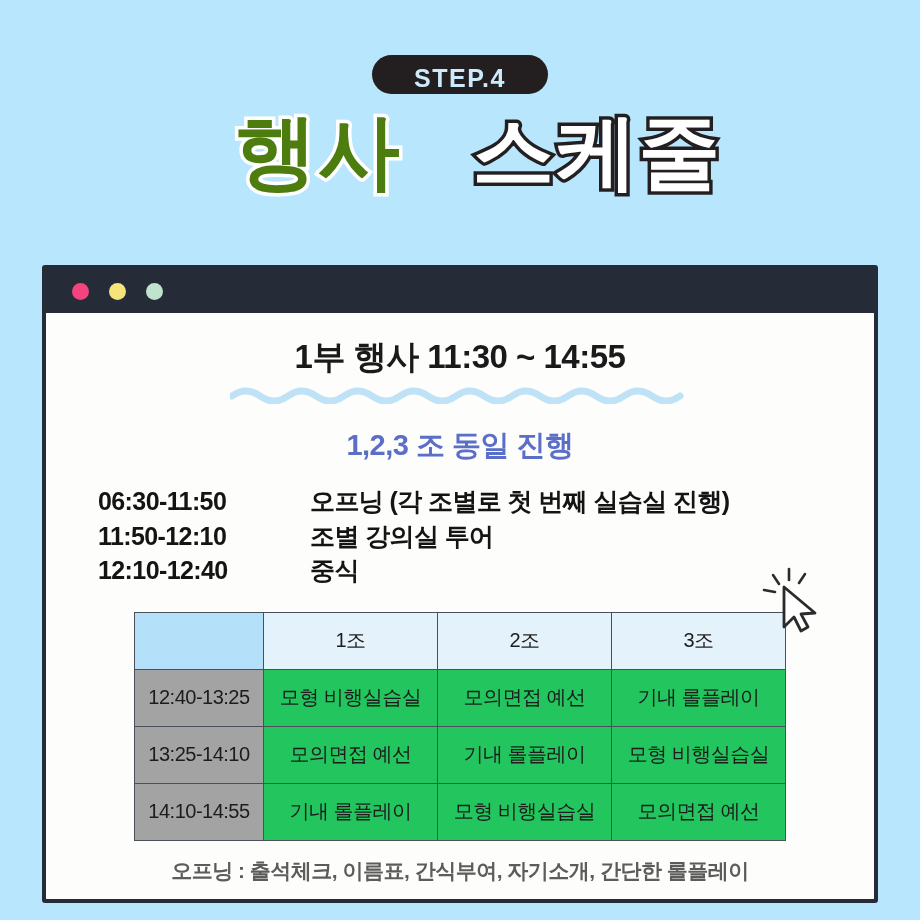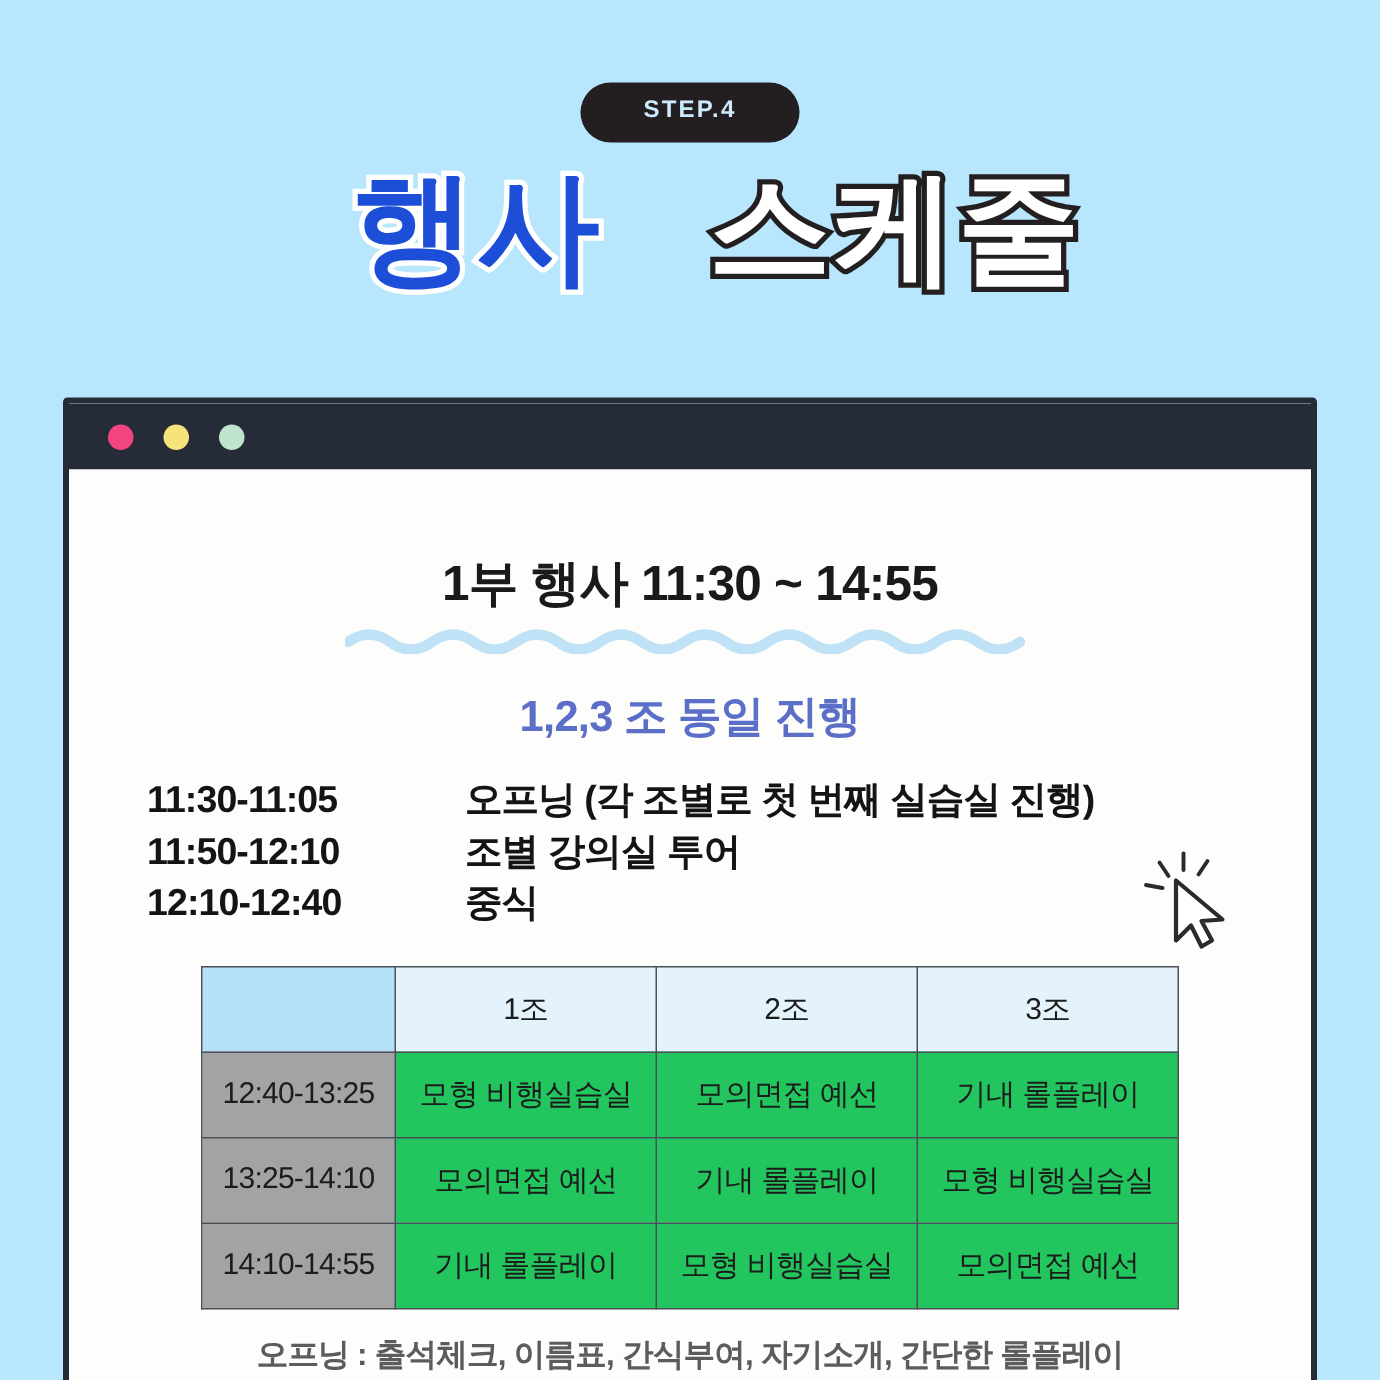--- a/index.html
+++ b/index.html
@@ -17,40 +17,40 @@
 
   
   .step-badge-wrap {
     display: flex;
     justify-content: center;
     padding-top: 55px;
   }
   .step-badge {
     background: #231f20;
     color: #cdeafd;
-    font-size: 16px;
+    font-size: 25px;
     font-weight: bold;
     letter-spacing: 1.5px;
-    padding: 11px 42px 13px;
+    padding: 11px 42px 3px;
     border-radius: 40px;
     line-height: 1;
   }
 
   
   .main-title {
     text-align: center;
     margin-top: 14px;
     font-size: 82px;
     font-weight: bold;
     line-height: 1.08;
     letter-spacing: 1px;
     white-space: nowrap;
   }
   .title-dark {
-    color: #1d4ed8;
+    color: #4d7c0f;
     -webkit-text-stroke: 7px #ffffff;
     paint-order: stroke fill;
     margin-left: 36px;
   }
   .title-light {
     color: #ffffff;
     -webkit-text-stroke: 7px #231f20;
     paint-order: stroke fill;
   }
 
@@ -88,21 +88,21 @@
     padding: 0 0 14px 0;
     position: relative;
   }
 
   
   .sec-heading {
     text-align: center;
     font-size: 33px;
     font-weight: bold;
     color: #1a1a1a;
-    padding-top: 54px;
+    padding-top: 22px;
     letter-spacing: -0.5px;
   }
   .wave-wrap {
     display: flex;
     justify-content: center;
     margin-top: 4px;
   }
 
   
   .sub-blue {
@@ -213,21 +213,21 @@
     <div class="wave-wrap">
       <svg width="460" height="20" viewBox="0 0 460 20" aria-hidden="true">
         <path d="M2 12 Q 16 2 30 12 T 58 12 T 86 12 T 114 12 T 142 12 T 170 12 T 198 12 T 226 12 T 254 12 T 282 12 T 310 12 T 338 12 T 366 12 T 394 12 T 422 12 T 450 12" fill="none" stroke="#bfe2f7" stroke-width="7" stroke-linecap="round"></path>
       </svg>
     </div>
 
     <div class="sub-blue">1,2,3 조 동일 진행</div>
 
     <div class="agenda">
       <div class="agenda-row">
-        <span class="agenda-time">11:30-11:05</span>
+        <span class="agenda-time">06:30-11:50</span>
         <span class="agenda-desc">오프닝 (각 조별로 첫 번째 실습실 진행)</span>
       </div>
       <div class="agenda-row">
         <span class="agenda-time">11:50-12:10</span>
         <span class="agenda-desc">조별 강의실 투어</span>
       </div>
       <div class="agenda-row">
         <span class="agenda-time">12:10-12:40</span>
         <span class="agenda-desc">중식</span>
       </div>

